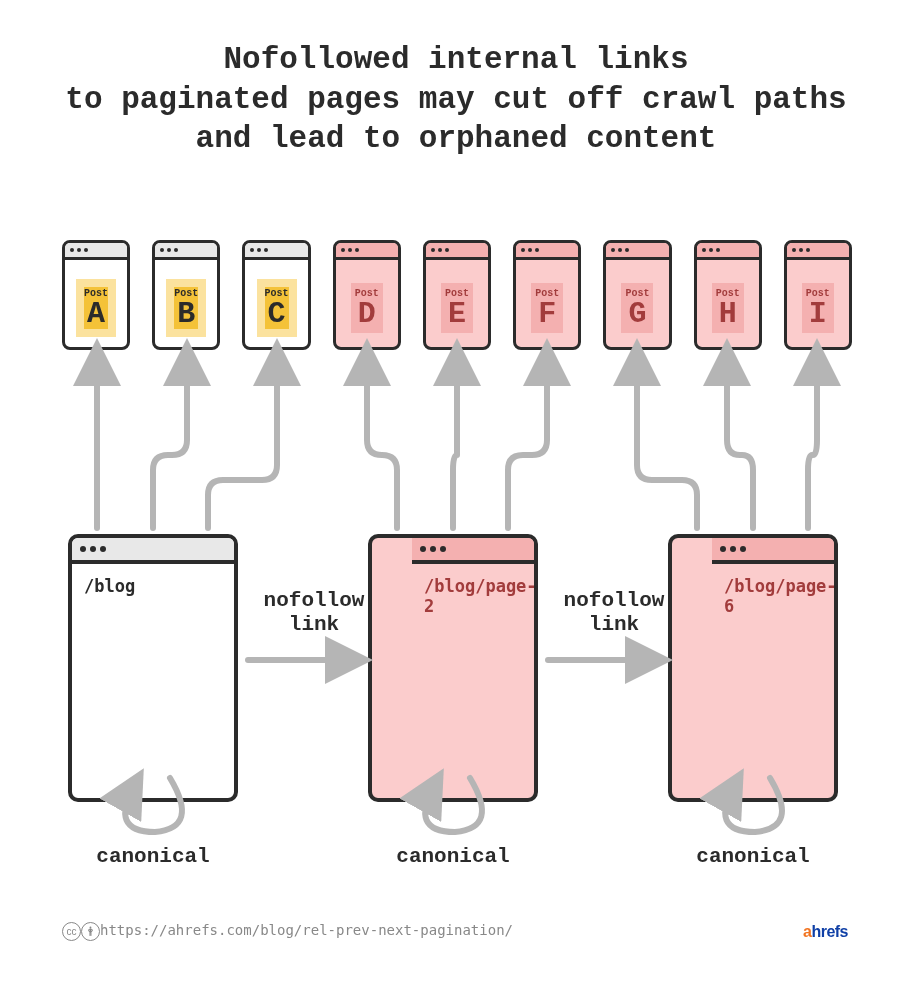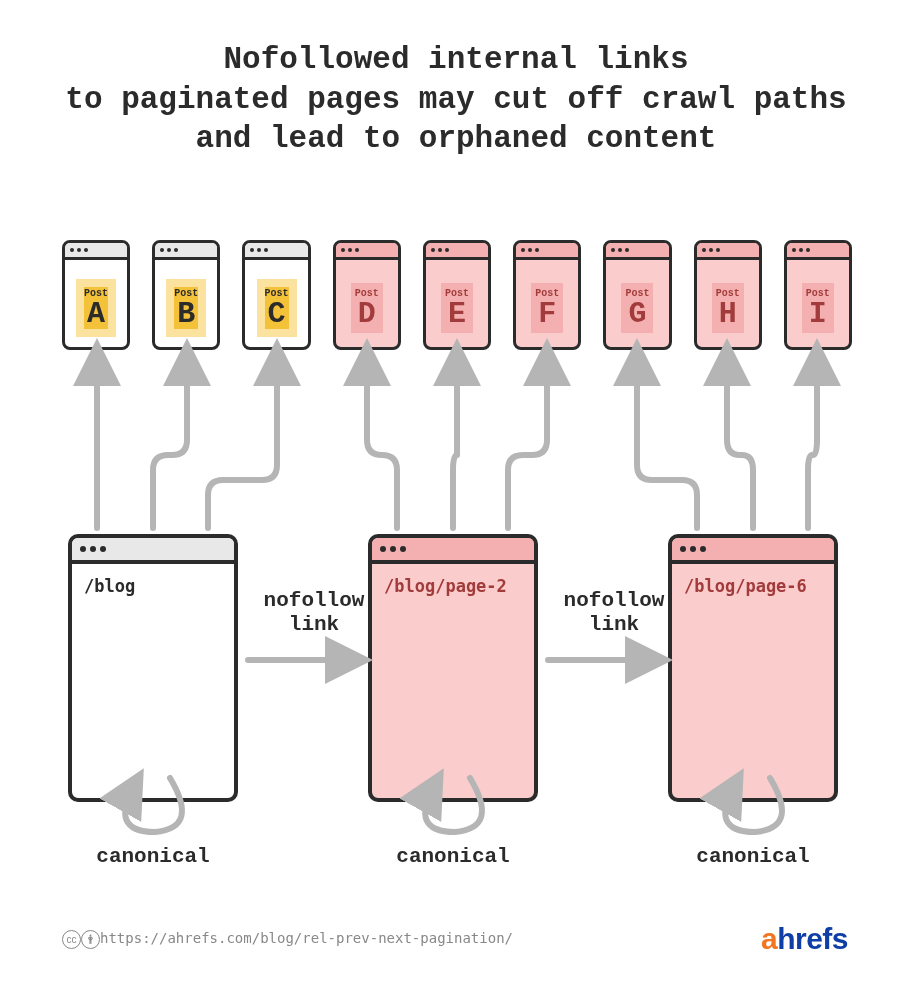--- a/index.html
+++ b/index.html
@@ -74,21 +74,21 @@
   .page{
     position:absolute;top:0;width:170px;height:268px;
     border:4px solid var(--ink);border-radius:10px;
     box-sizing:border-box;overflow:hidden;
   }
   .page .phdr{height:22px;border-bottom:4px solid var(--ink);display:flex;align-items:center;gap:4px;padding-left:8px;}
   .page .phdr i{width:6px;height:6px;border-radius:50%;background:var(--ink);}
   .page .path{padding:12px 12px 0 12px;font-size:17px;font-weight:600;font-family:ui-monospace,Consolas,monospace;}
   .page.ok{background:#fff;}
   .page.ok .phdr{background:var(--grey-fill);}
-  .page.bad{background:var(--pink-light);}
+  .page.bad{background:var(--pink-light);padding-left:40px;}
   .page.bad .phdr{background:var(--pink);}
   .page.bad .path{color:var(--pink-dark);}
   #p0{left:0;}
   #p1{left:300px;}
   #p2{left:600px;}
 
   .nofollow{
     position:absolute;top:589px;width:120px;text-align:center;
     font-size:21px;font-weight:700;line-height:1.15;
   }
@@ -111,21 +111,21 @@
     position:absolute;left:62px;right:52px;top:922px;
     display:flex;align-items:center;justify-content:space-between;
     font-size:14px;color:#888;
   }
   .footer .cc{display:flex;align-items:flex-start;}
   .footer .cc .ring{
     width:17px;height:17px;border:1.5px solid #888;border-radius:50%;
     display:flex;align-items:center;justify-content:center;font-size:10px;font-family:sans-serif;
   }
   .footer .url{font-family:ui-monospace,Consolas,monospace;}
-  .brand{font-family:"Arial Black",Arial,sans-serif;font-size:30px;font-weight:900;letter-spacing:-0.5px;}
+  .brand{font-family:"Arial Black",Arial,sans-serif;font-size:16px;font-weight:900;letter-spacing:-0.5px;}
   .brand .a{color:var(--brand-orange);}
   .brand .rest{color:var(--brand);}
 </style>
 </head>
 <body>
 
 <div class="canvas">
 
   <h1 class="title">
     <span>Nofollowed internal links</span><br>

